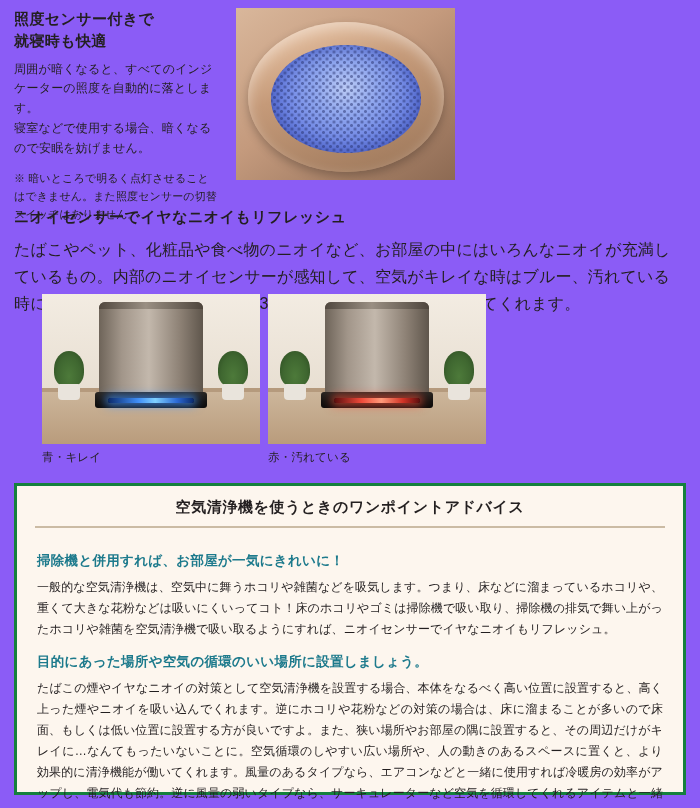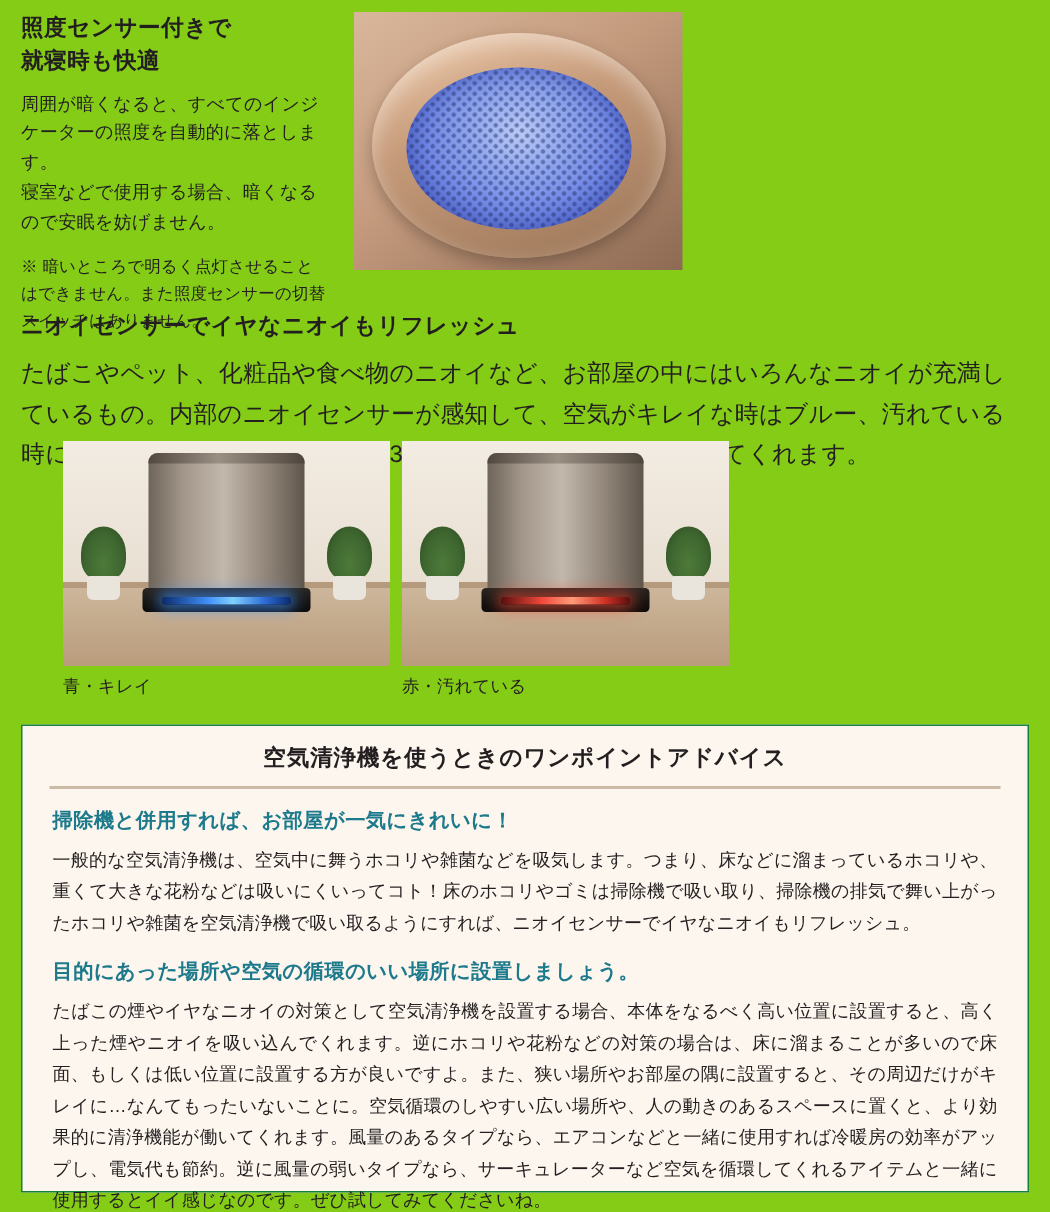--- a/index.html
+++ b/index.html
@@ -7,21 +7,21 @@
     margin: 0; padding: 0;
     width: 700px; height: 808px;
     background: #ffffff;
     font-family: "Liberation Sans", sans-serif;
     color: #231f20;
   }
   .page {
     position: relative;
     width: 700px; height: 808px;
     overflow: hidden;
-    background: #84cc16;
+    background: #8b5cf6;
   }
 
   
   .sec1 {
     position: absolute;
     left: 14px; top: 8px; width: 672px;
   }
   .sec1-head {
     font-size: 15px;
     font-weight: bold;
@@ -213,41 +213,41 @@
     margin-top: 6px;
     letter-spacing: 0.2px;
   }
 
   
   .advice {
     position: absolute;
     left: 14px; top: 483px;
     width: 672px; height: 312px;
     background: #fdf6ee;
-    border: 1px solid #15803d;
+    border: 3px solid #15803d;
   }
   .advice-title {
     margin: 12px 0 0 0;
     text-align: center;
     font-size: 15px;
     font-weight: bold;
     letter-spacing: 0.6px;
   }
   .advice-rule {
     margin: 9px 18px 0 18px;
     height: 2px;
     background: #cbbba4;
   }
   .advice-body { padding: 12px 20px 0 20px; }
   .sub {
     font-size: 13.5px;
     font-weight: bold;
     color: #1d7a8c;
     letter-spacing: 0.3px;
-    margin: 0 0 7px 0;
+    margin: 12px 0 7px 0;
   }
   .para {
     font-size: 12px;
     line-height: 1.75;
     letter-spacing: 0.1px;
     margin: 0 0 13px 0;
     text-align: justify;
   }
 </style>
 </head>

